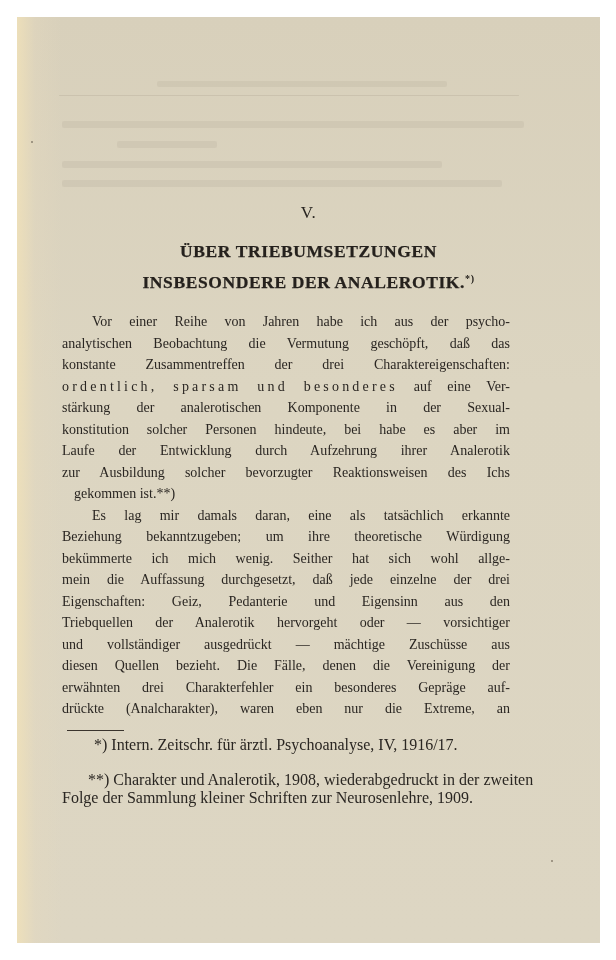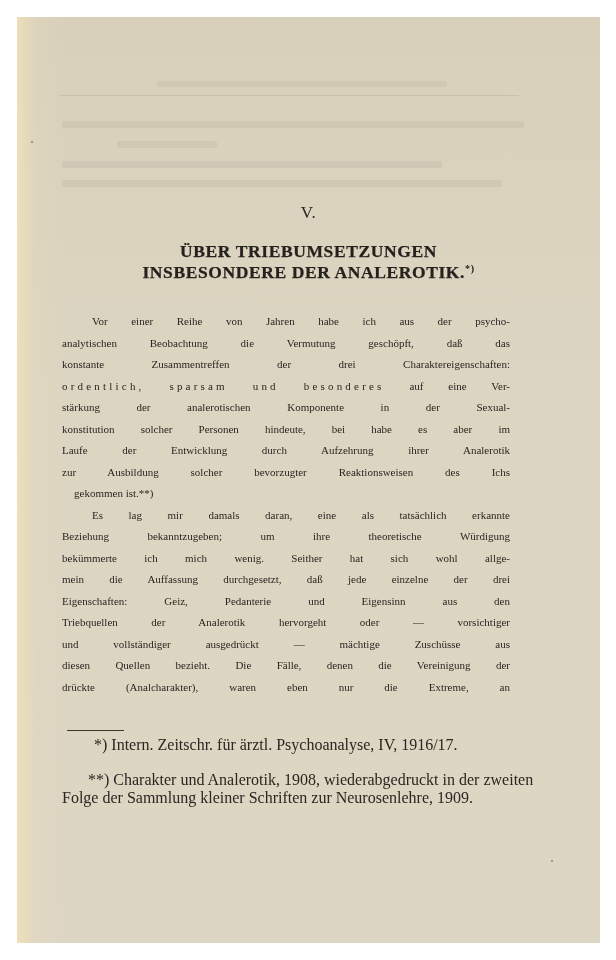--- a/index.html
+++ b/index.html
@@ -49,37 +49,37 @@
       width: 583px;
       text-align: center;
       font-family: "Liberation Serif", "DejaVu Serif", serif;
       font-size: 17.5px;
       color: #25211d;
       letter-spacing: 0.6px;
       font-weight: bold;
       -webkit-text-stroke: 0.25px #25211d;
     }
     .title-line.l1 { top: 224px; }
-    .title-line.l2 { top: 245px; text-align: center; }
+    .title-line.l2 { top: 255px; text-align: center; }
     .title-line sup {
       font-size: 10px;
       vertical-align: 6px;
       -webkit-text-stroke: 0;
     }
     .body-text {
       position: absolute;
       left: 45px;
       top: 294px;
       width: 448px;
     }
     .line {
       height: 21.5px;
       line-height: 21.5px;
       font-family: "Liberation Serif", "DejaVu Serif", serif;
-      font-size: 11px;
+      font-size: 14px;
       color: #2a2622;
       text-align: justify;
       text-align-last: justify;
       white-space: nowrap;
       overflow: visible;
     }
     .line.indent { padding-left: 30px; }
     .line.last { text-align-last: left; margin-left: 12px; }
     .spaced { letter-spacing: 3.2px; }
     .footnote-rule {
@@ -160,20 +160,21 @@
     <div class="line last">gekommen ist.**)</div>
 
     <div class="line indent">Es lag mir damals daran, eine als tatsächlich erkannte</div>
     <div class="line">Beziehung bekanntzugeben; um ihre theoretische Würdigung</div>
     <div class="line">bekümmerte ich mich wenig. Seither hat sich wohl allge-</div>
     <div class="line">mein die Auffassung durchgesetzt, daß jede einzelne der drei</div>
     <div class="line">Eigenschaften: Geiz, Pedanterie und Eigensinn aus den</div>
     <div class="line">Triebquellen der Analerotik hervorgeht oder — vorsichtiger</div>
     <div class="line">und vollständiger ausgedrückt — mächtige Zuschüsse aus</div>
     <div class="line">diesen Quellen bezieht. Die Fälle, denen die Vereinigung der</div>
+    <div class="line">erwähnten drei Charakterfehler ein besonderes Gepräge auf-</div>
     <div class="line">drückte (Analcharakter), waren eben nur die Extreme, an</div>
   </div>
 
   <div class="footnote-rule"></div>
 
   <div class="footnotes">
     <div class="fn-line indent1">
       <span>*)</span>
       <span>Intern. Zeitschr. für ärztl. Psychoanalyse, IV, 1916/17.</span>
     </div>

